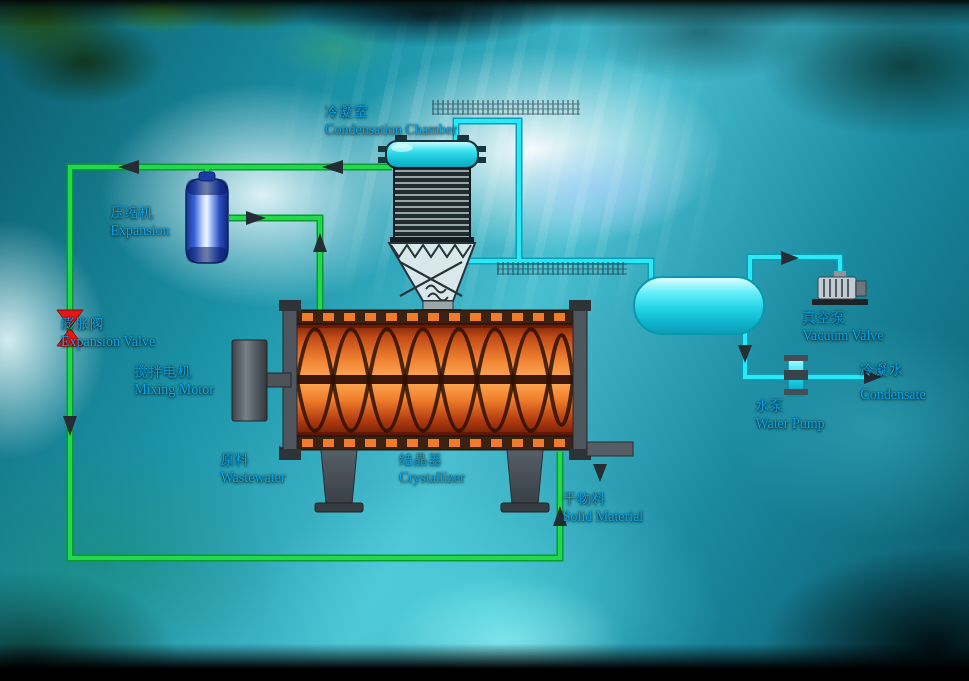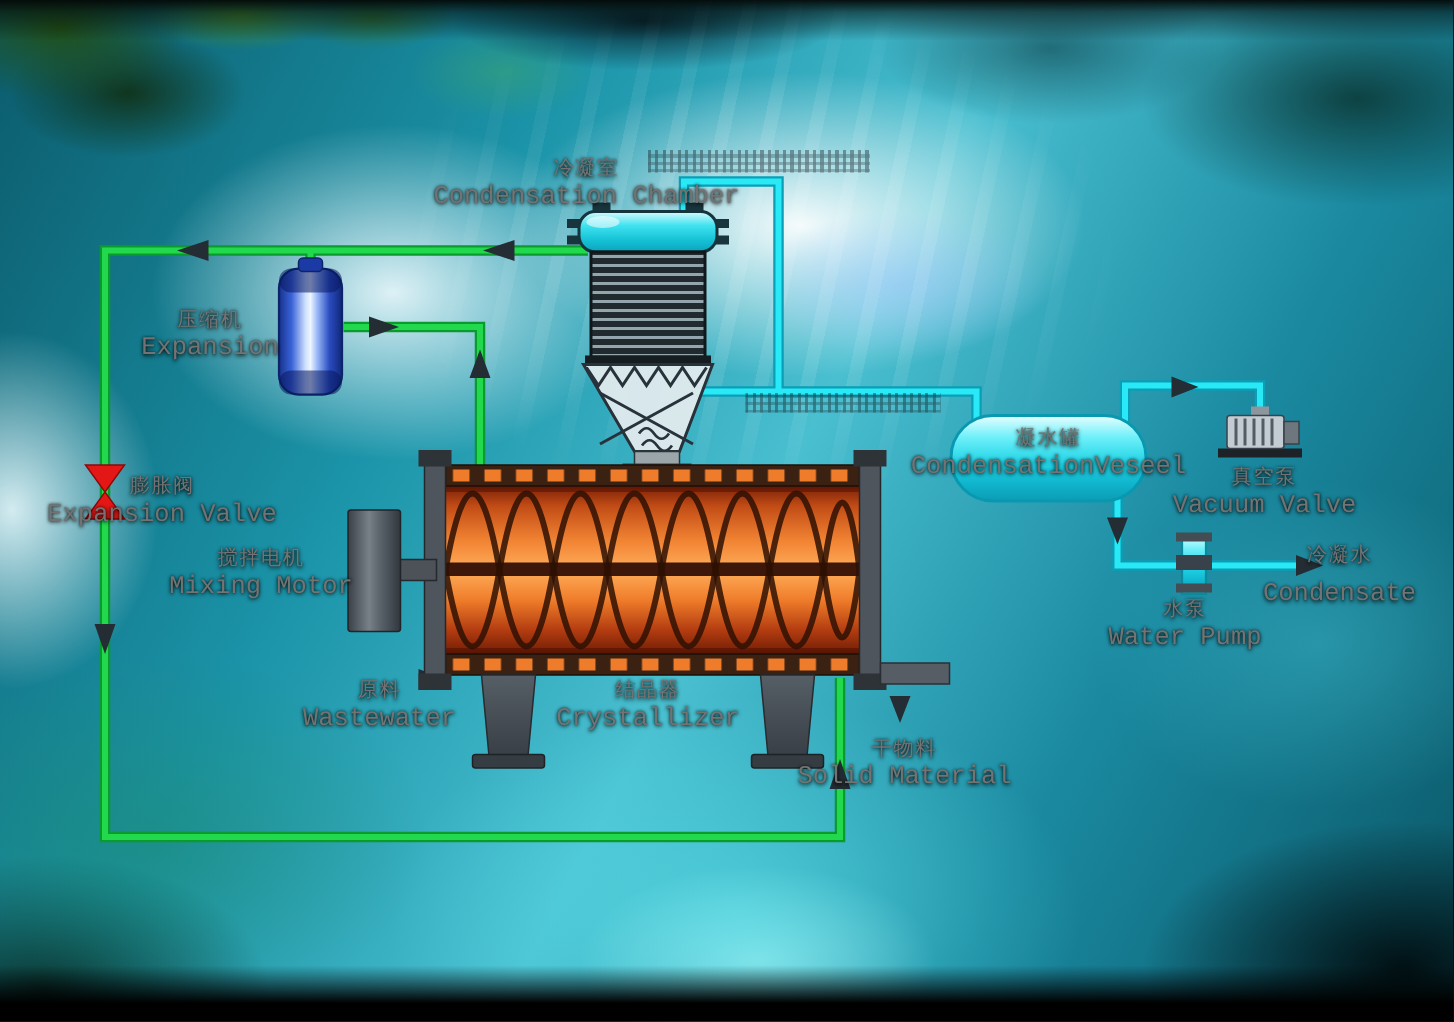--- a/index.html
+++ b/index.html
@@ -32,24 +32,24 @@
     background:repeating-linear-gradient(102deg, rgba(255,255,255,.10) 0 9px, rgba(255,255,255,0) 9px 30px);
     -webkit-mask-image:radial-gradient(ellipse 60% 55% at 50% 40%, #000 40%, transparent 75%);
     mask-image:radial-gradient(ellipse 60% 55% at 50% 40%, #000 40%, transparent 75%);}
   svg.diagram{position:absolute;left:0;top:0;}
   .dither{position:absolute;opacity:.5;
     background-image:
       repeating-linear-gradient(90deg, rgba(15,25,30,.75) 0 2px, transparent 2px 5px),
       repeating-linear-gradient(0deg, rgba(15,25,30,.5) 0 2px, transparent 2px 5px);}
   .d1{left:432px;top:100px;width:148px;height:15px;}
   .d2{left:497px;top:262px;width:130px;height:13px;}
-  .label{position:absolute;transform:translateX(-50%);text-align:center;color:#737373;
-    text-shadow:0 1px 3px rgba(0,0,0,.85),0 0 2px rgba(0,0,0,.6);white-space:nowrap;font-family:Liberation Mono, monospace;}
+  .label{position:absolute;transform:translateX(-50%);text-align:left;color:#0ea5e9;
+    text-shadow:0 1px 3px rgba(0,0,0,.85),0 0 2px rgba(0,0,0,.6);white-space:nowrap;}
   .label .zh{font-size:13.5px;letter-spacing:1px;}
-  .label .en{font-size:17px;margin-top:1px;}
+  .label .en{font-size:14px;margin-top:1px;}
   [data-name="label-condensate-outlet"] .en{margin-top:8px;}
 </style>
 </head>
 <body>
 
 <div class="stage" data-name="process-diagram">
   <div class="bg" data-name="background-photo"></div>
   <div class="rays" data-name="light-rays"></div>
 
   <svg class="diagram" width="969" height="681" viewBox="0 0 969 681" data-name="diagram-canvas">
@@ -258,24 +258,20 @@
     <div class="en" data-name="wastewater-label-en">Wastewater</div>
   </div>
   <div class="label" style="left:432px;top:451px" data-name="label-crystallizer">
     <div class="zh" data-name="crystallizer-label-zh">结晶器</div>
     <div class="en" data-name="crystallizer-label-en">Crystallizer</div>
   </div>
   <div class="label" style="left:603px;top:490px" data-name="label-solid-material-outlet">
     <div class="zh" data-name="solid-material-label-zh">干物料</div>
     <div class="en" data-name="solid-material-label-en">Solid Material</div>
   </div>
-  <div class="label" style="left:699px;top:283px" data-name="label-condensation-vessel">
-    <div class="zh" data-name="condensation-vessel-label-zh">凝水罐</div>
-    <div class="en" data-name="condensation-vessel-label-en">CondensationVeseel</div>
-  </div>
   <div class="label" style="left:843px;top:309px" data-name="label-vacuum-pump">
     <div class="zh" data-name="vacuum-pump-label-zh">真空泵</div>
     <div class="en" data-name="vacuum-pump-label-en">Vacuum Valve</div>
   </div>
   <div class="label" style="left:790px;top:397px" data-name="label-water-pump">
     <div class="zh" data-name="water-pump-label-zh">水泵</div>
     <div class="en" data-name="water-pump-label-en">Water Pump</div>
   </div>
   <div class="label" style="left:893px;top:361px" data-name="label-condensate-outlet">
     <div class="zh" data-name="condensate-label-zh">冷凝水</div>

